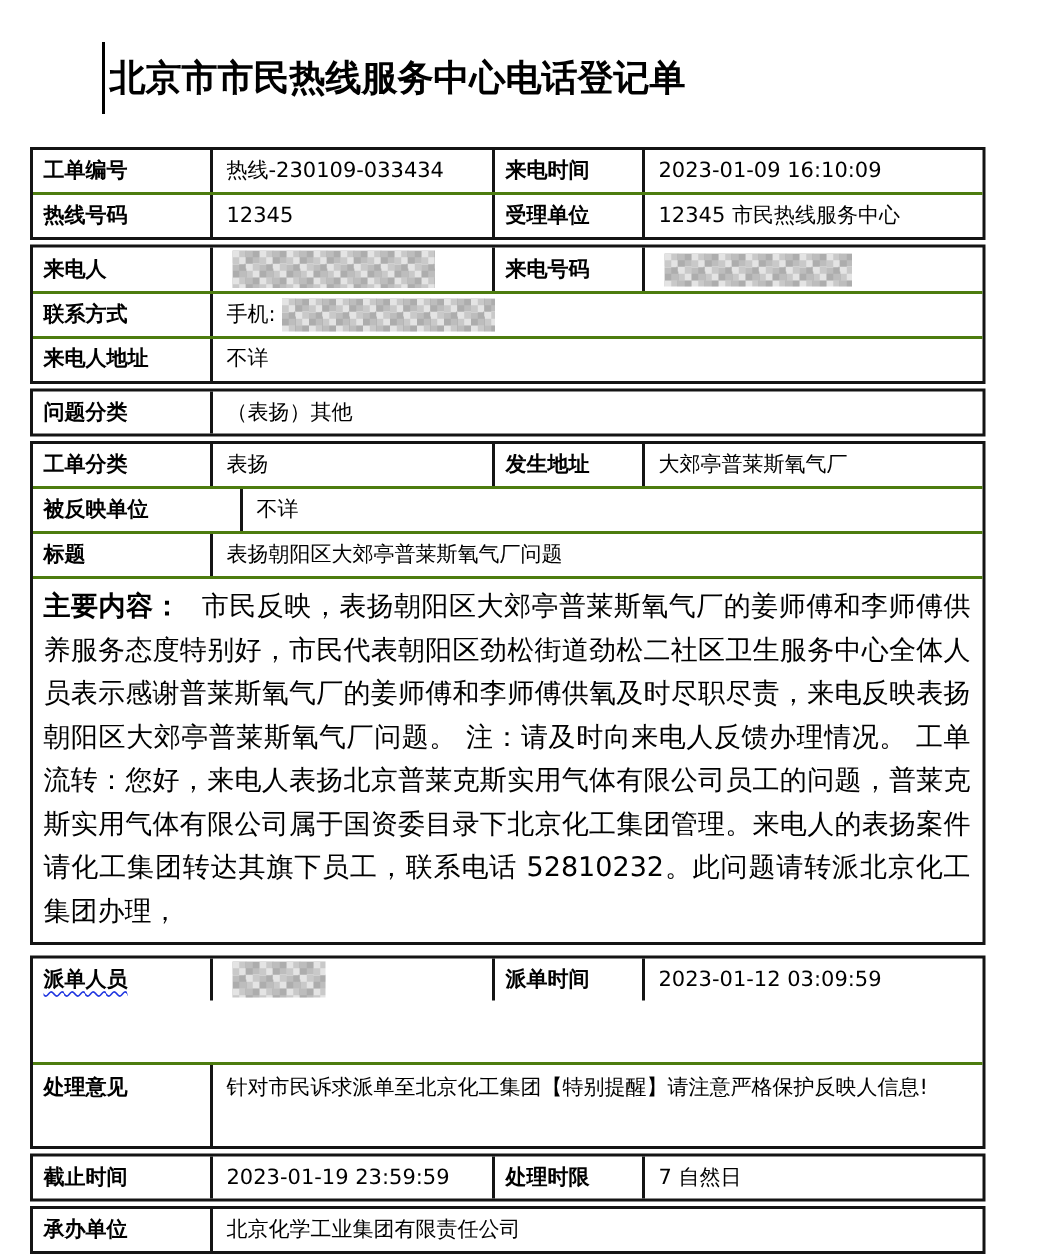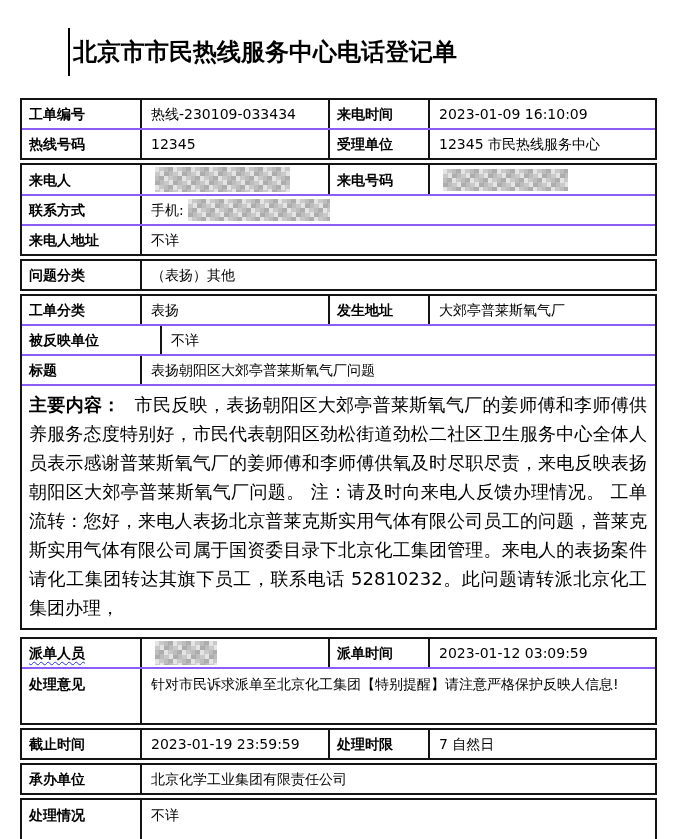--- a/index.html
+++ b/index.html
@@ -13,21 +13,21 @@
   .caret{width:2px;height:48px;background:#000;margin-right:3px;}
   .doc-title{
     font-size:24px;font-weight:bold;letter-spacing:0px;white-space:nowrap;
     line-height:48px;
   }
   .form{position:absolute;left:20px;top:98px;width:637px;}
   .section{border:2px solid #141414;background:#fff;}
   .section + .section{margin-top:3px;}
   .section.gap{margin-top:7px;}
   .row{display:grid;grid-template-columns:118px 188px 100px 1fr;}
-  .row + .row{border-top:2px solid #8b5cf6;}
+  .row + .row{border-top:2px solid #4d7c0f;}
   .cell{
     display:flex;align-items:center;
     padding:2px 6px;font-size:14px;line-height:24px;
     overflow:hidden;white-space:nowrap;
   }
   .cell + .cell{border-left:2px solid #141414;}
   .cell.label{font-weight:bold;padding-left:7px;}
   .cell.value{padding-left:9px;}
   .cell.s3{grid-column:span 3;}
   .cell.s4{grid-column:span 4;}
@@ -114,21 +114,21 @@
       </div>
       <div class="row" style="min-height: 27px;">
         <div class="cell label">
           <span>联系方式</span>
         </div>
         <div class="cell value s3">
           <span>手机:</span>
           <span class="redact" style="width: 142px; height: 22px;"></span>
         </div>
       </div>
-      <div class="row" style="min-height: 27px;">
+      <div class="row" style="min-height: 27px; font-family: Liberation Mono, monospace;">
         <div class="cell label">
           <span>来电人地址</span>
         </div>
         <div class="cell value s3">
           <span>不详</span>
         </div>
       </div>
     </div>
     <div class="section">
       <div class="row" style="min-height: 27px;">
@@ -184,21 +184,21 @@
           <span></span>
           <span class="redact" style="width: 62px; height: 24px;"></span>
         </div>
         <div class="cell label">
           <span>派单时间</span>
         </div>
         <div class="cell value">
           <span>2023-01-12 03:09:59</span>
         </div>
       </div>
-      <div class="row" style="min-height: 54px;">
+      <div class="row" style="min-height: 54px; margin-top: 41px;">
         <div class="cell label top">
           <span>处理意见</span>
         </div>
         <div class="cell value s3 top wrap">
           <span>针对市民诉求派单至北京化工集团【特别提醒】请注意严格保护反映人信息!</span>
         </div>
       </div>
     </div>
     <div class="section">
       <div class="row" style="min-height: 27px;">

